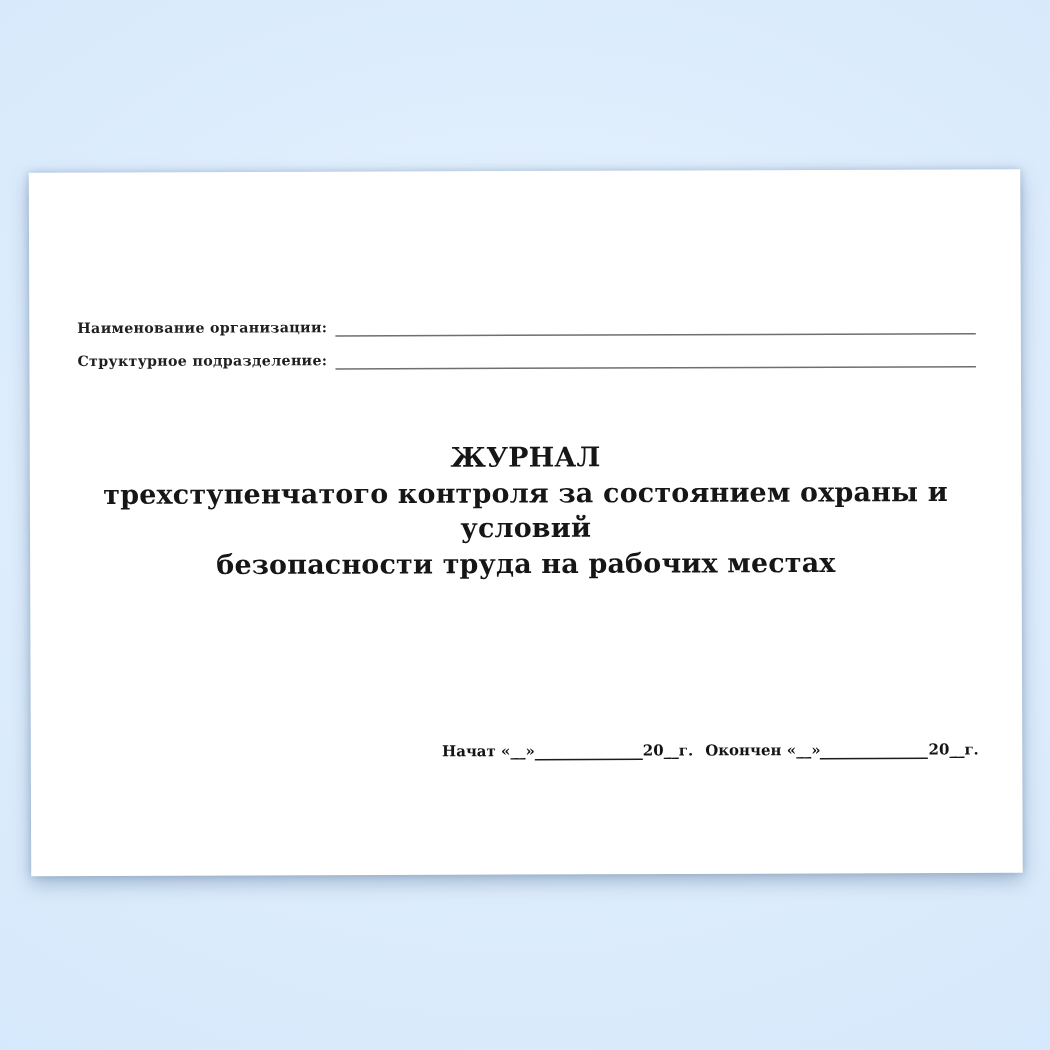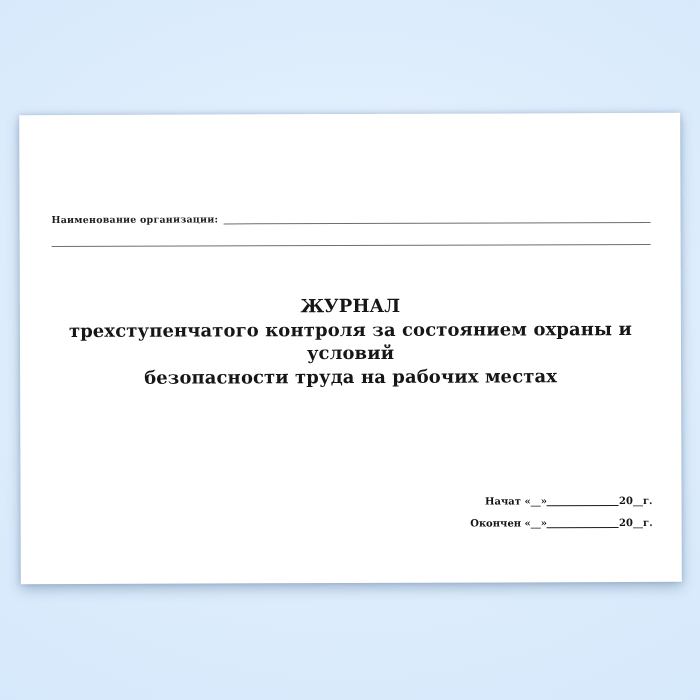--- a/index.html
+++ b/index.html
@@ -51,21 +51,21 @@
     color: #161616;
     font-size: 18px;
     line-height: 23.5px;
     letter-spacing: 0.1px;
   }
 
   .dates-block {
     position: absolute;
     top: 381px; right: 29px;
     display: flex;
-    flex-direction: column;
+    flex-direction: row;
     align-items: flex-end;
     gap: 8px;
   }
   .date-row {
     display: flex;
     align-items: flex-end;
     font-size: 10px;
     font-weight: bold;
     color: #141414;
     line-height: 14px;
@@ -84,20 +84,21 @@
 <div class="canvas">
 
   <div class="paper">
 
     <div class="field-row row-org">
       <span class="label">Наименование организации:</span>
       <span class="blank-line"></span>
     </div>
 
     <div class="field-row row-dept">
+      <span class="label">Структурное  подразделение:</span>
       <span class="blank-line"></span>
     </div>
 
     <div class="title-block">
       <div>ЖУРНАЛ</div>
       <div>трехступенчатого контроля за состоянием охраны и условий</div>
       <div>безопасности труда на рабочих местах</div>
     </div>
 
     <div class="dates-block">

